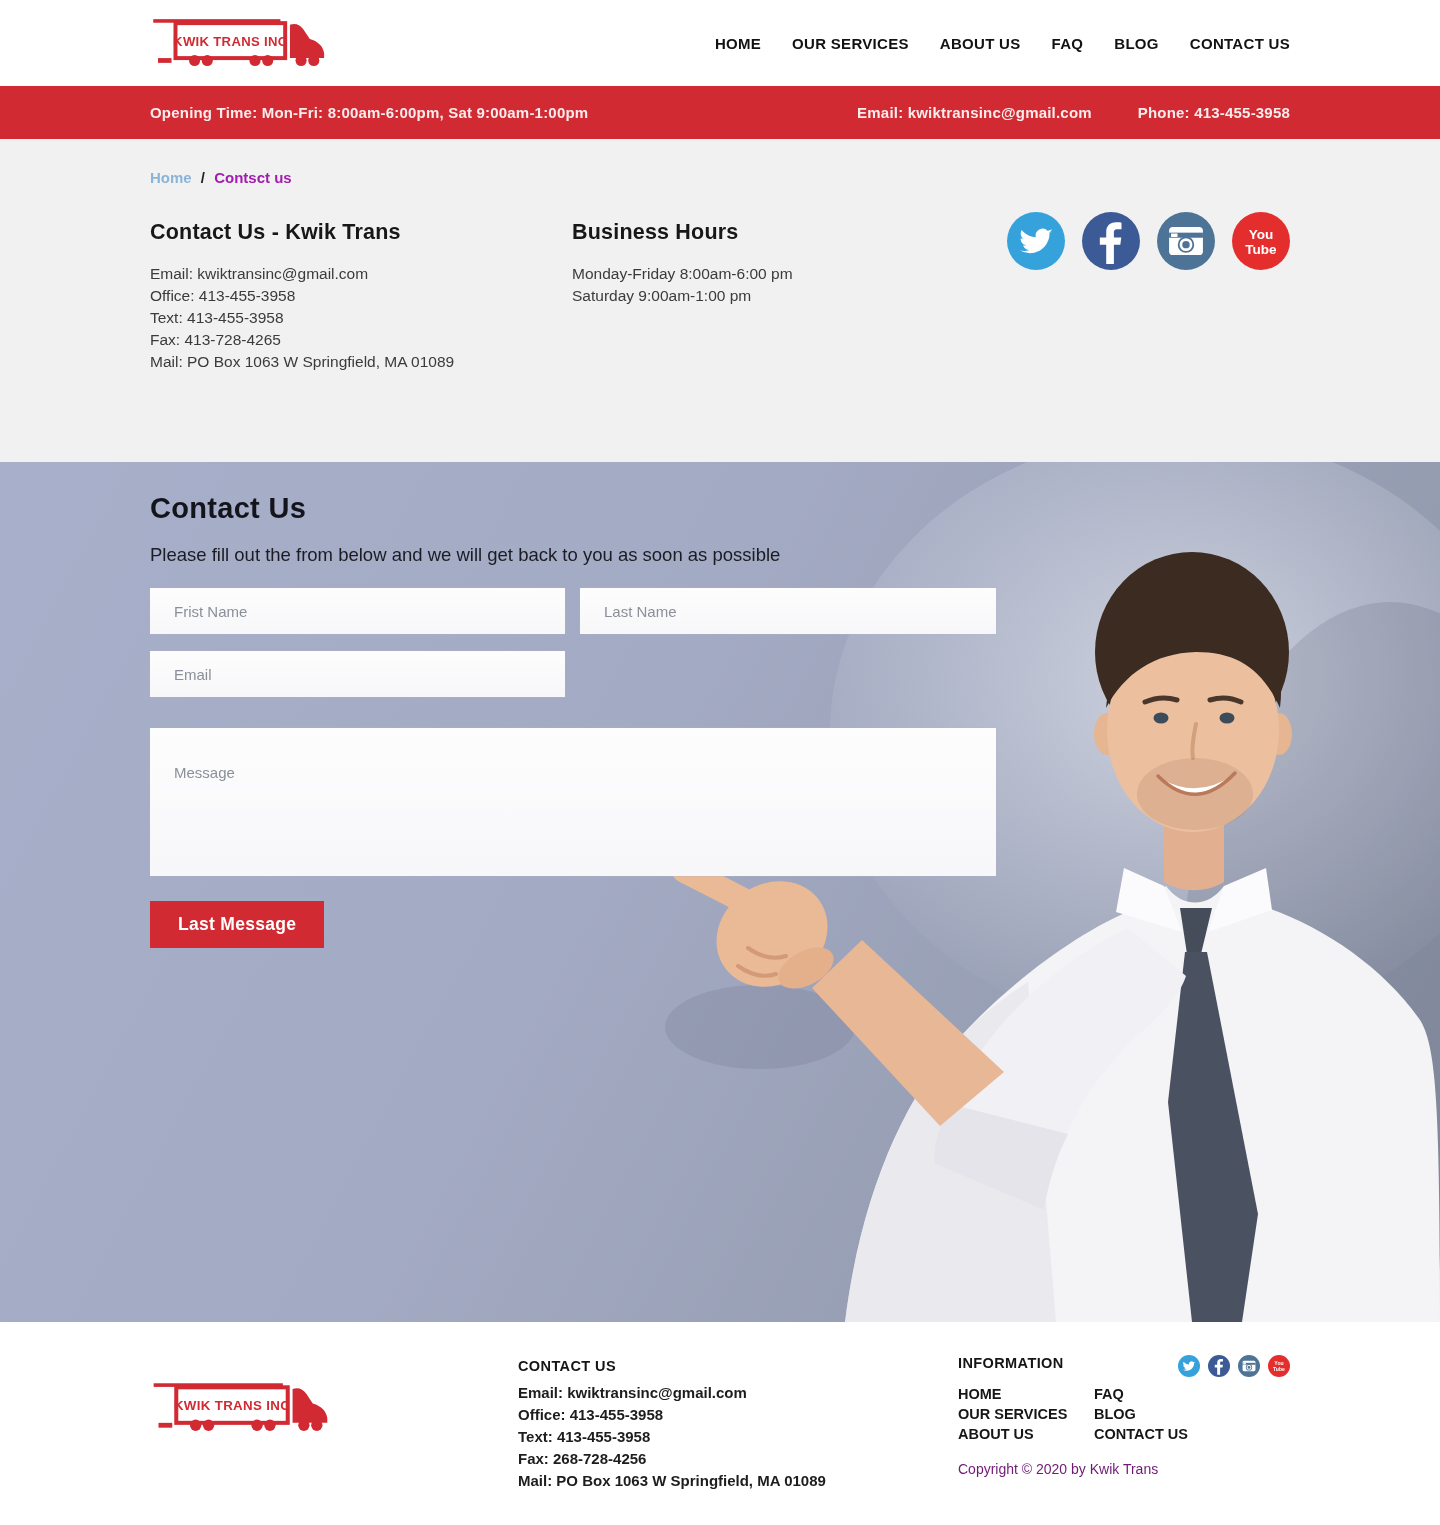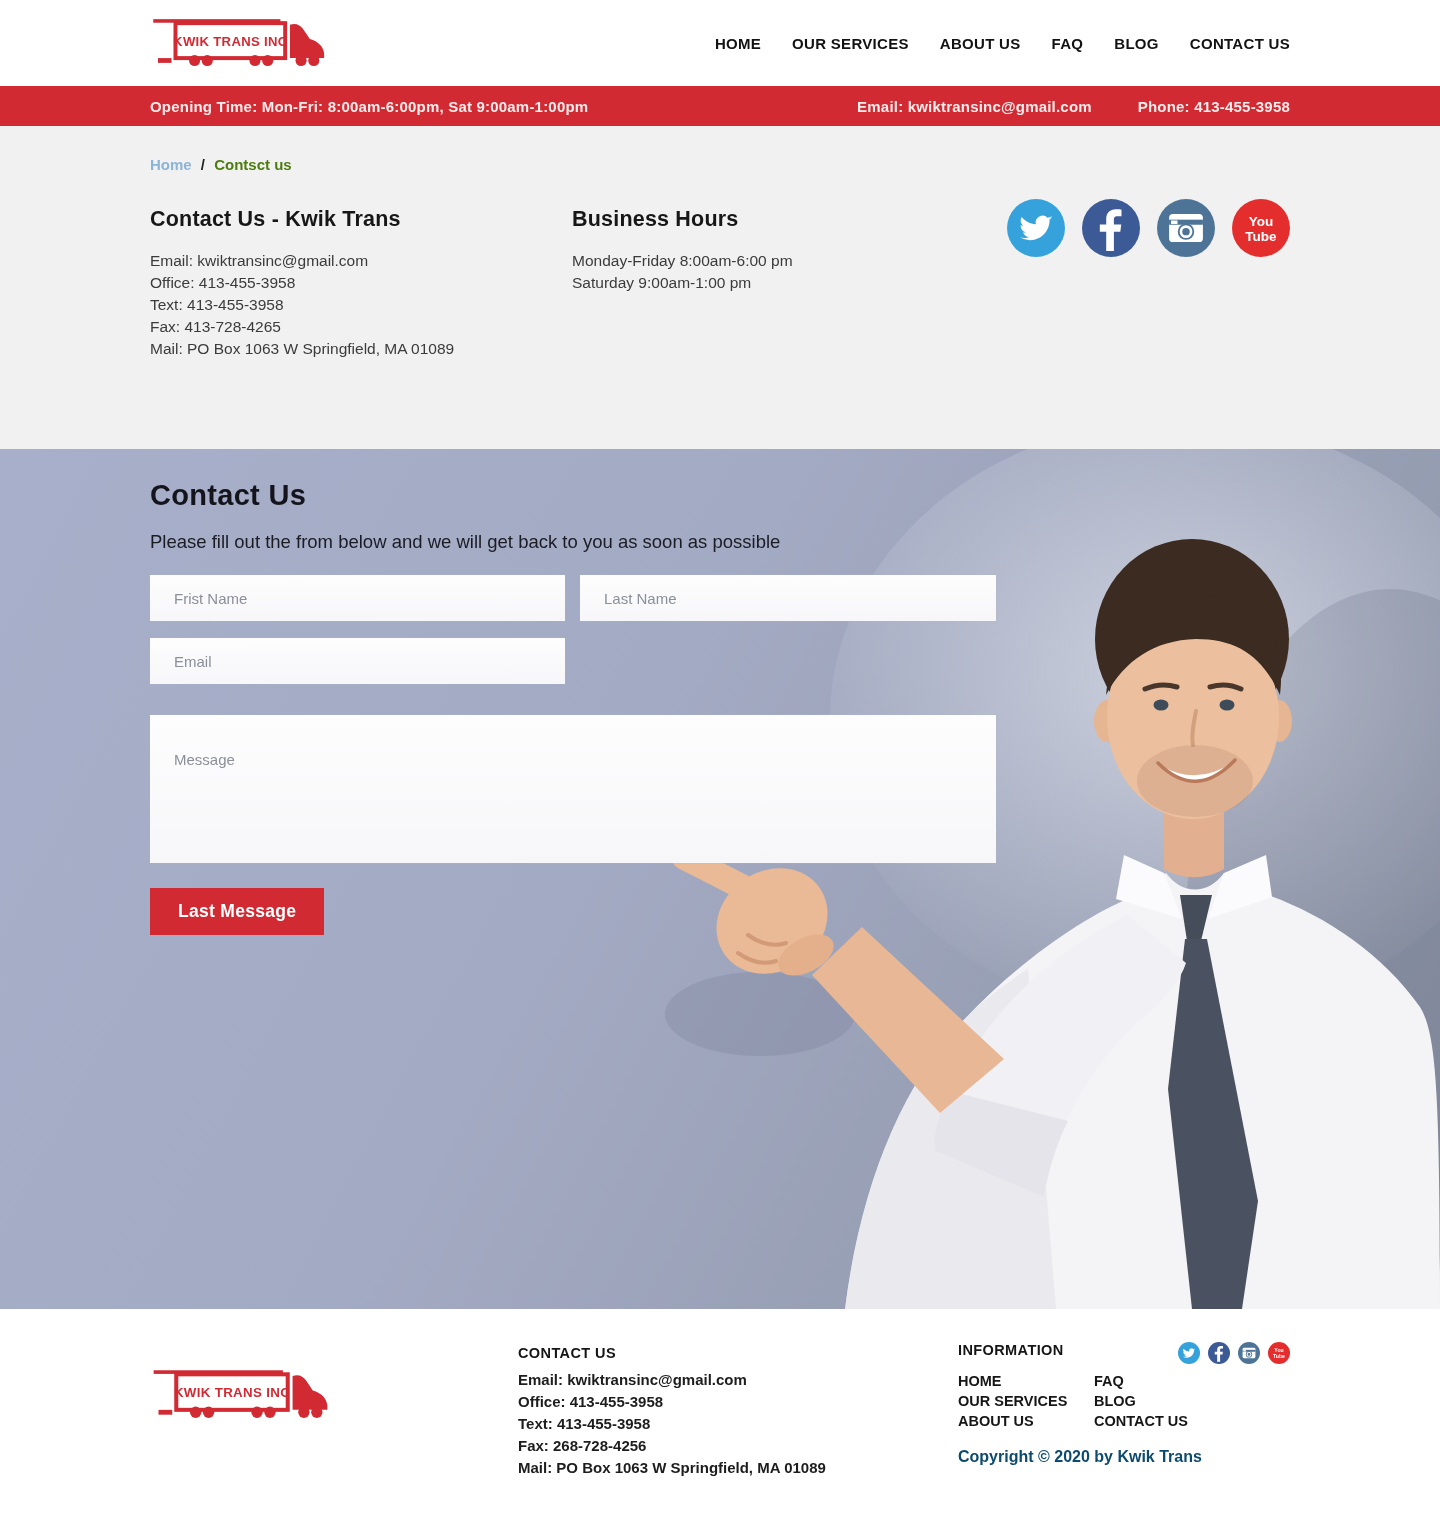--- a/index.html
+++ b/index.html
@@ -19,32 +19,32 @@
   .logo-red { fill:var(--accent,#d22a33); }
   .logo-text { fill:var(--accent,#d22a33); font-family:"Liberation Sans",sans-serif; font-weight:bold; letter-spacing:.4px; }
   .main-nav { display:flex; align-items:center; gap:31px; }
   .nav-link {
     font-size:15px; font-weight:700; color:#121212; text-decoration:none;
     letter-spacing:.3px; cursor:pointer;
   }
 
   
   .top-bar {
-    height:40px; background:var(--accent,#d22a33); display:flex; align-items:center;
+    height:53px; background:var(--accent,#d22a33); display:flex; align-items:center;
     justify-content:space-between; padding:0 150px; color:#f8ecec;
     font-size:15px; font-weight:700; letter-spacing:.2px;
   }
   .top-bar-right { display:flex; gap:46px; }
 
   
   .info-section { height:323px; background:#f1f1f1; padding:30px 150px 0; }
   .breadcrumb { font-size:15px; font-weight:700; }
   .crumb-home { color:var(--linkblue,#8ab4d8); text-decoration:none; cursor:pointer; }
   .crumb-sep { color:#222; margin:0 5px; }
-  .crumb-current { color:#4d7c0f; }
+  .crumb-current { color:#a21caf; }
   .info-row { display:flex; margin-top:34px; }
   .contact-col { width:422px; }
   .hours-col { flex:1; }
   .info-h2 { font-size:21.5px; font-weight:700; color:#171717; letter-spacing:.2px; }
   .info-lines { margin-top:18px; }
   .info-lines p { font-size:15.5px; color:#3b3b3b; line-height:22px; }
   .social-col { display:flex; gap:17px; align-items:flex-start; margin-top:-8px; }
   .social-btn { display:block; cursor:pointer; line-height:0; }
 
   .ic-tw { fill:var(--twitter,#35a2dc); }
@@ -91,21 +91,21 @@
   .footer-info-col { margin-left:auto; width:332px; padding-top:5px; }
   .footer-info-head { display:flex; justify-content:space-between; align-items:flex-start; }
   .footer-social { display:flex; gap:8px; }
   .footer-links { display:flex; margin-top:7px; }
   .footer-links ul { list-style:none; }
   .footer-links ul:first-child { width:136px; }
   .footer-links a {
     font-size:14.5px; font-weight:700; color:#161616; text-decoration:none;
     line-height:20px; display:inline-block; cursor:pointer;
   }
-  .copyright { margin-top:17px; font-size:16px; font-weight:700; color:#0c4a6e; }
+  .copyright { margin-top:17px; font-size:14px; font-weight:400; color:#701a75; }
 </style>
 </head>
 <body>
 
 <div class="page">
 
   <header class="site-header">
     <a class="logo" style="line-height:0">
       <svg class="logo-svg" width="202" height="62" viewBox="0 0 250 78">
         <rect class="logo-red" x="2" y="9" width="160" height="4.5"></rect>

